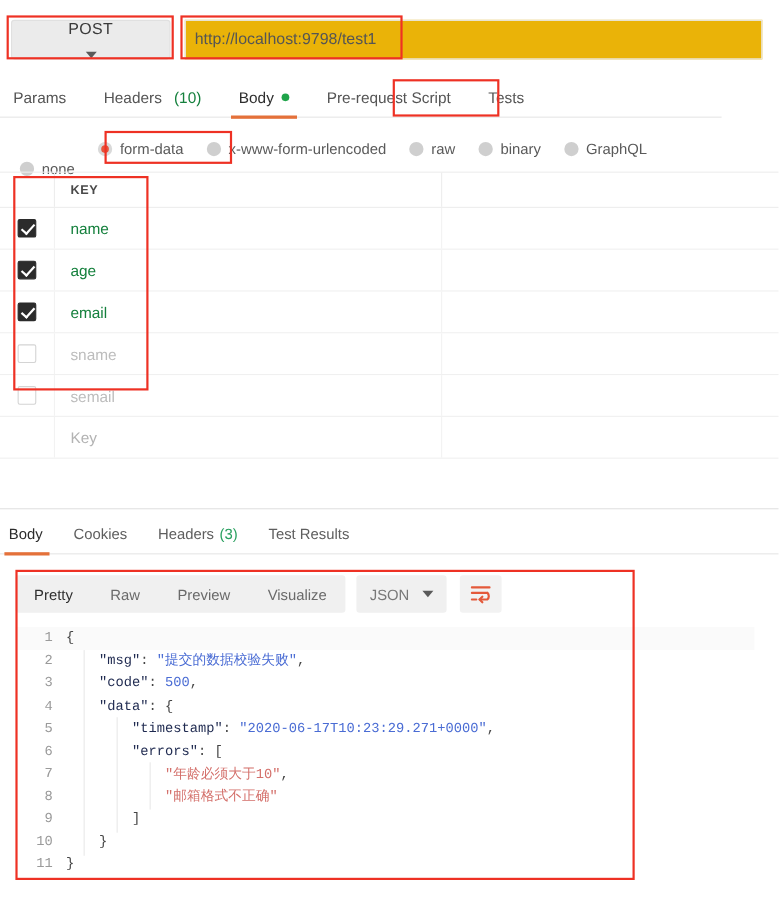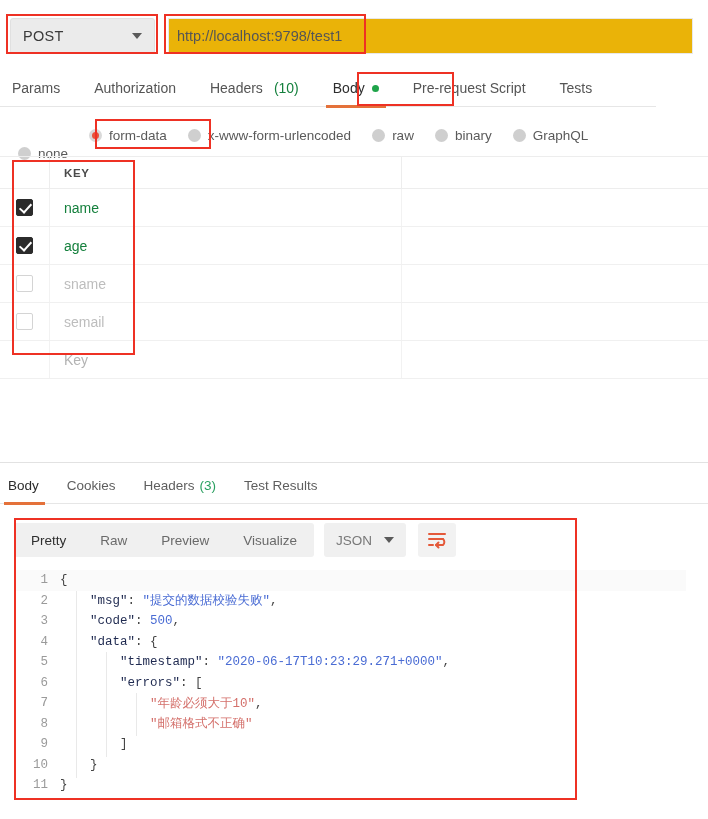--- a/index.html
+++ b/index.html
@@ -23,21 +23,21 @@
   
   .req-row { position: absolute; left: 0; top: 14px; height: 42px; width: 708px; }
   .method-box {
     position: absolute; left: 10px; top: 4px;
     width: 145px; height: 36px;
     background: #ebebeb;
     border: 1px solid #e0e0e0;
     border-radius: 3px;
     display: flex; align-items: center;
     padding: 0 12px;
-    color: #3a3a3a; font-size: 14.5px; letter-spacing: .3px;
+    color: #3a3a3a; font-size: 14.5px; letter-spacing: .3px; flex-direction: column;
   }
   .method-label { flex: 1; }
   .caret {
     width: 0; height: 0;
     border-left: 5px solid transparent;
     border-right: 5px solid transparent;
     border-top: 6px solid #5a5a5a;
   }
   .url-box {
     position: absolute; left: 168px; top: 4px;
@@ -46,21 +46,21 @@
     border: 1px solid #e8e8e8;
     display: flex; align-items: center;
     padding: 0 8px;
     color: #555; font-size: 14.5px;
   }
 
   
   .req-tabs {
     position: absolute; left: 0; top: 70px; width: 656px; height: 37px;
     border-bottom: 1px solid #e6e6e6;
-    display: flex; align-items: center;
+    display: flex; 
   }
   .rtab {
     position: relative;
     height: 37px;
     display: flex; align-items: center;
     padding: 0 17px;
     font-size: 14px; color: #555;
     white-space: nowrap;
   }
   .rtab.first { padding-left: 12px; }
@@ -241,23 +241,20 @@
     <div class="url-box">
       <span>http://localhost:9798/test1</span>
     </div>
   </div>
 
   <div class="req-tabs">
     <div class="rtab first">
       <span>Params</span>
     </div>
     <div class="rtab">
-      <span>Authorization</span>
-    </div>
-    <div class="rtab">
       <span>Headers</span>
       <span class="count">(10)</span>
     </div>
     <div class="rtab active">
       <span>Body</span>
       <span class="greendot"></span>
     </div>
     <div class="rtab">
       <span>Pre-request Script</span>
     </div>
@@ -311,20 +308,27 @@
     </div>
 
     <div class="kv-row">
       <div class="cb-cell">
         <span class="cbox checked"></span>
       </div>
       <div class="key-cell on">age</div>
       <div class="val-cell"></div>
     </div>
 
+    <div class="kv-row">
+      <div class="cb-cell">
+        <span class="cbox checked"></span>
+      </div>
+      <div class="key-cell on">email</div>
+      <div class="val-cell"></div>
+    </div>
 
     <div class="kv-row">
       <div class="cb-cell">
         <span class="cbox"></span>
       </div>
       <div class="key-cell off">sname</div>
       <div class="val-cell"></div>
     </div>
 
     <div class="kv-row">

